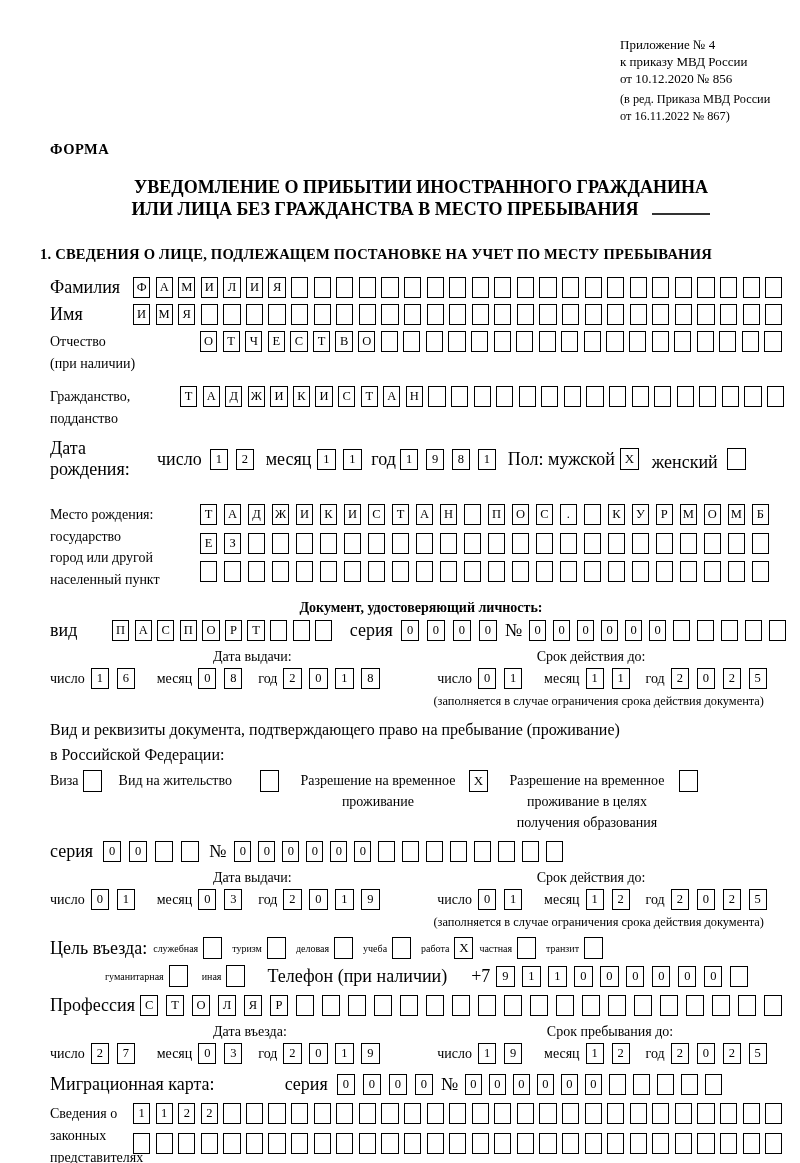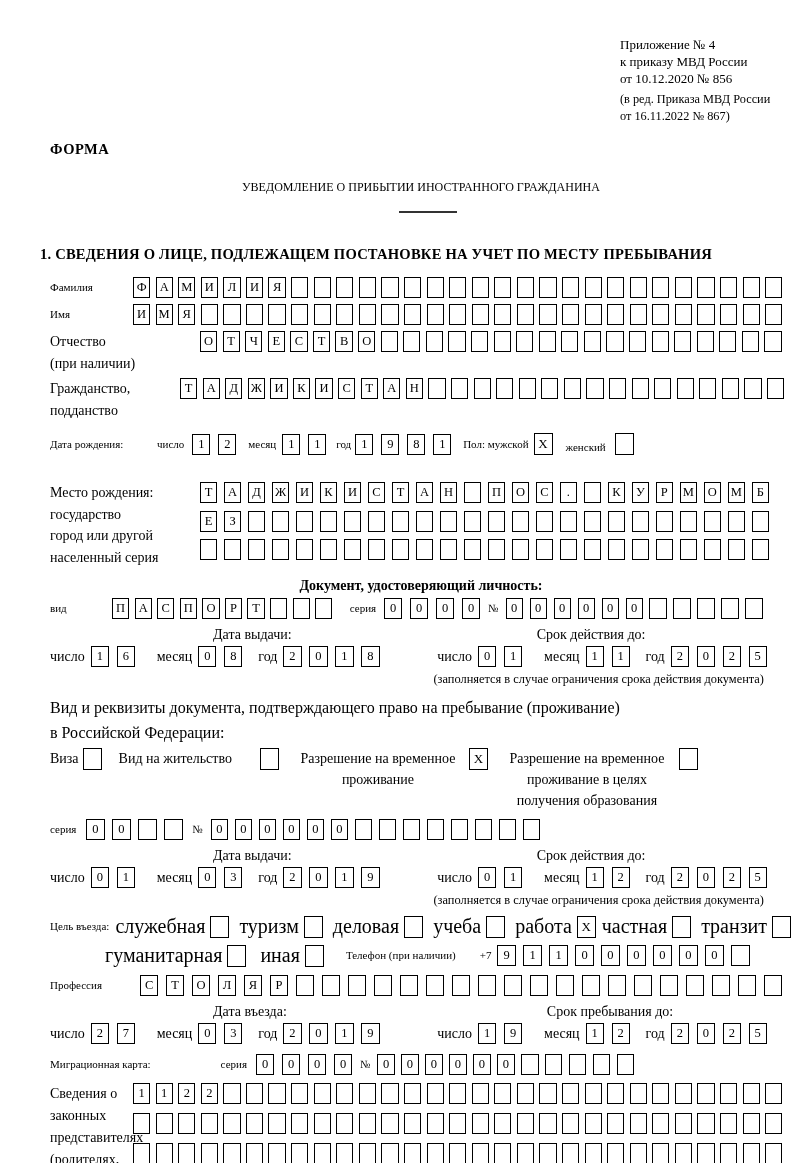--- a/index.html
+++ b/index.html
@@ -11,27 +11,27 @@
   }
   .page { width: 800px; height: 833px; padding: 36px 8px 10px 50px; }
 
   
   .hdr { margin-left: 570px; width: 185px; font-size: 13px; line-height: 17px; }
   .hdr .small { font-size: 12.3px; }
   .hdr .gap-top { margin-top: 4px; }
   .forma { text-align: left; padding-right: 32px; font-weight: bold; font-size: 14.5px; margin-top: 16px; letter-spacing: .5px; }
 
   
-  .title { text-align: center; font-weight: normal; font-size: 12px; line-height: 22px; margin-top: 18px; }
+  .title { text-align: center; font-weight: bold; font-size: 18px; line-height: 22px; margin-top: 18px; }
   .blank-line { display: inline-block; width: 58px; border-bottom: 2px solid #333; margin-left: 14px; vertical-align: baseline; }
   .sec-heading { font-weight: bold; font-size: 14.6px; margin-top: 26px; margin-left: -10px; letter-spacing: .2px; }
 
   
   .frow { display: flex; align-items: flex-start; margin-top: 6px; }
-  .flabel { font-size: 11px; line-height: 21px; flex: none; }
+  .flabel { font-size: 18px; line-height: 21px; flex: none; }
   .lblcol { flex: none; font-size: 14px; line-height: 21.5px; }
 
   
   .boxes { display: inline-flex; flex: none; }
   .cell {
     display: inline-flex; align-items: center; justify-content: center;
     width: 17.2px; height: 21px; border: 1.6px solid #000;
     margin-right: 5.4px; font-size: 12.5px; flex: none;
     font-family: "Liberation Serif", "DejaVu Serif", serif;
   }
@@ -55,40 +55,40 @@
   .dline { display: flex; align-items: flex-start; margin-top: 3px; }
   .dgroup { display: flex; align-items: flex-start; flex: none; }
   .dgroup .dlabel { font-size: 14px; margin-right: 6px; line-height: 22px; flex: none; }
   .dgroup .boxes { margin-right: 8px; }
   .note { font-size: 12.4px; text-align: right; padding-right: 28px; margin-top: 4px; }
   .intro { font-size: 16px; margin-top: 8px; line-height: 25px; }
   .opt { display: flex; align-items: flex-start; flex: none; }
   .opt .olabel { font-size: 14px; line-height: 21px; margin-right: 7px; }
   .opt .center { text-align: center; }
   .purpose-item { display: flex; align-items: center; flex: none; margin-right: 10px; }
-  .purpose-item .olabel { font-size: 20px; margin-right: 5px; }
+  .purpose-item .olabel { font-size: 10px; margin-right: 5px; }
   .reps-note { font-size: 12.6px; margin-top: 14px; margin-left: 80px; }
 </style>
 </head>
 <body>
 
 <div class="page">
 
   <div class="hdr">
     <div>Приложение № 4</div>
     <div>к приказу МВД России</div>
     <div>от 10.12.2020 № 856</div>
     <div class="small gap-top">(в ред. Приказа МВД России</div>
     <div class="small">от 16.11.2022 № 867)</div>
   </div>
   <div class="forma">ФОРМА</div>
 
   <div class="title">
     <div>УВЕДОМЛЕНИЕ О ПРИБЫТИИ ИНОСТРАННОГО ГРАЖДАНИНА</div>
-    <div><span class="blank-line"></span></div>
+    <div><span>ИЛИ ЛИЦА БЕЗ ГРАЖДАНСТВА В МЕСТО ПРЕБЫВАНИЯ</span><span class="blank-line"></span></div>
   </div>
 
   <div class="sec-heading">1. СВЕДЕНИЯ О ЛИЦЕ, ПОДЛЕЖАЩЕМ ПОСТАНОВКЕ НА УЧЕТ ПО МЕСТУ ПРЕБЫВАНИЯ</div>
 
   <div class="frow" style="margin-top:14px;">
     <div class="flabel lab-surname">Фамилия</div>
     <div class="boxes tight">
         <span class="cell">Ф</span>
         <span class="cell">А</span>
         <span class="cell">М</span>
@@ -184,21 +184,21 @@
         <span class="cell"></span>
         <span class="cell"></span>
         <span class="cell"></span>
         <span class="cell"></span>
         <span class="cell"></span>
         <span class="cell"></span>
         <span class="cell"></span>
       </div>
   </div>
 
-  <div class="frow" style="margin-top:4px;">
+  <div class="frow" style="margin-top:12px;">
     <div class="lblcol lab-cit">
       <div>Гражданство,</div>
       <div>подданство</div>
     </div>
     <div class="boxes tight">
         <span class="cell">Т</span>
         <span class="cell">А</span>
         <span class="cell">Д</span>
         <span class="cell">Ж</span>
         <span class="cell">И</span>
@@ -250,21 +250,21 @@
     <span class="cbox">X</span>
     <span class="flabel" style="margin:7px 9px 0 13px;">женский</span>
     <span class="cbox"></span>
   </div>
 
   <div class="frow" style="margin-top:24px;">
     <div class="lblcol lab-place">
       <div>Место рождения:</div>
       <div>государство</div>
       <div>город или другой</div>
-      <div>населенный серия</div>
+      <div>населенный пункт</div>
     </div>
     <div class="stack3">
       <div class="boxes mid">
           <span class="cell">Т</span>
           <span class="cell">А</span>
           <span class="cell">Д</span>
           <span class="cell">Ж</span>
           <span class="cell">И</span>
           <span class="cell">К</span>
           <span class="cell">И</span>

